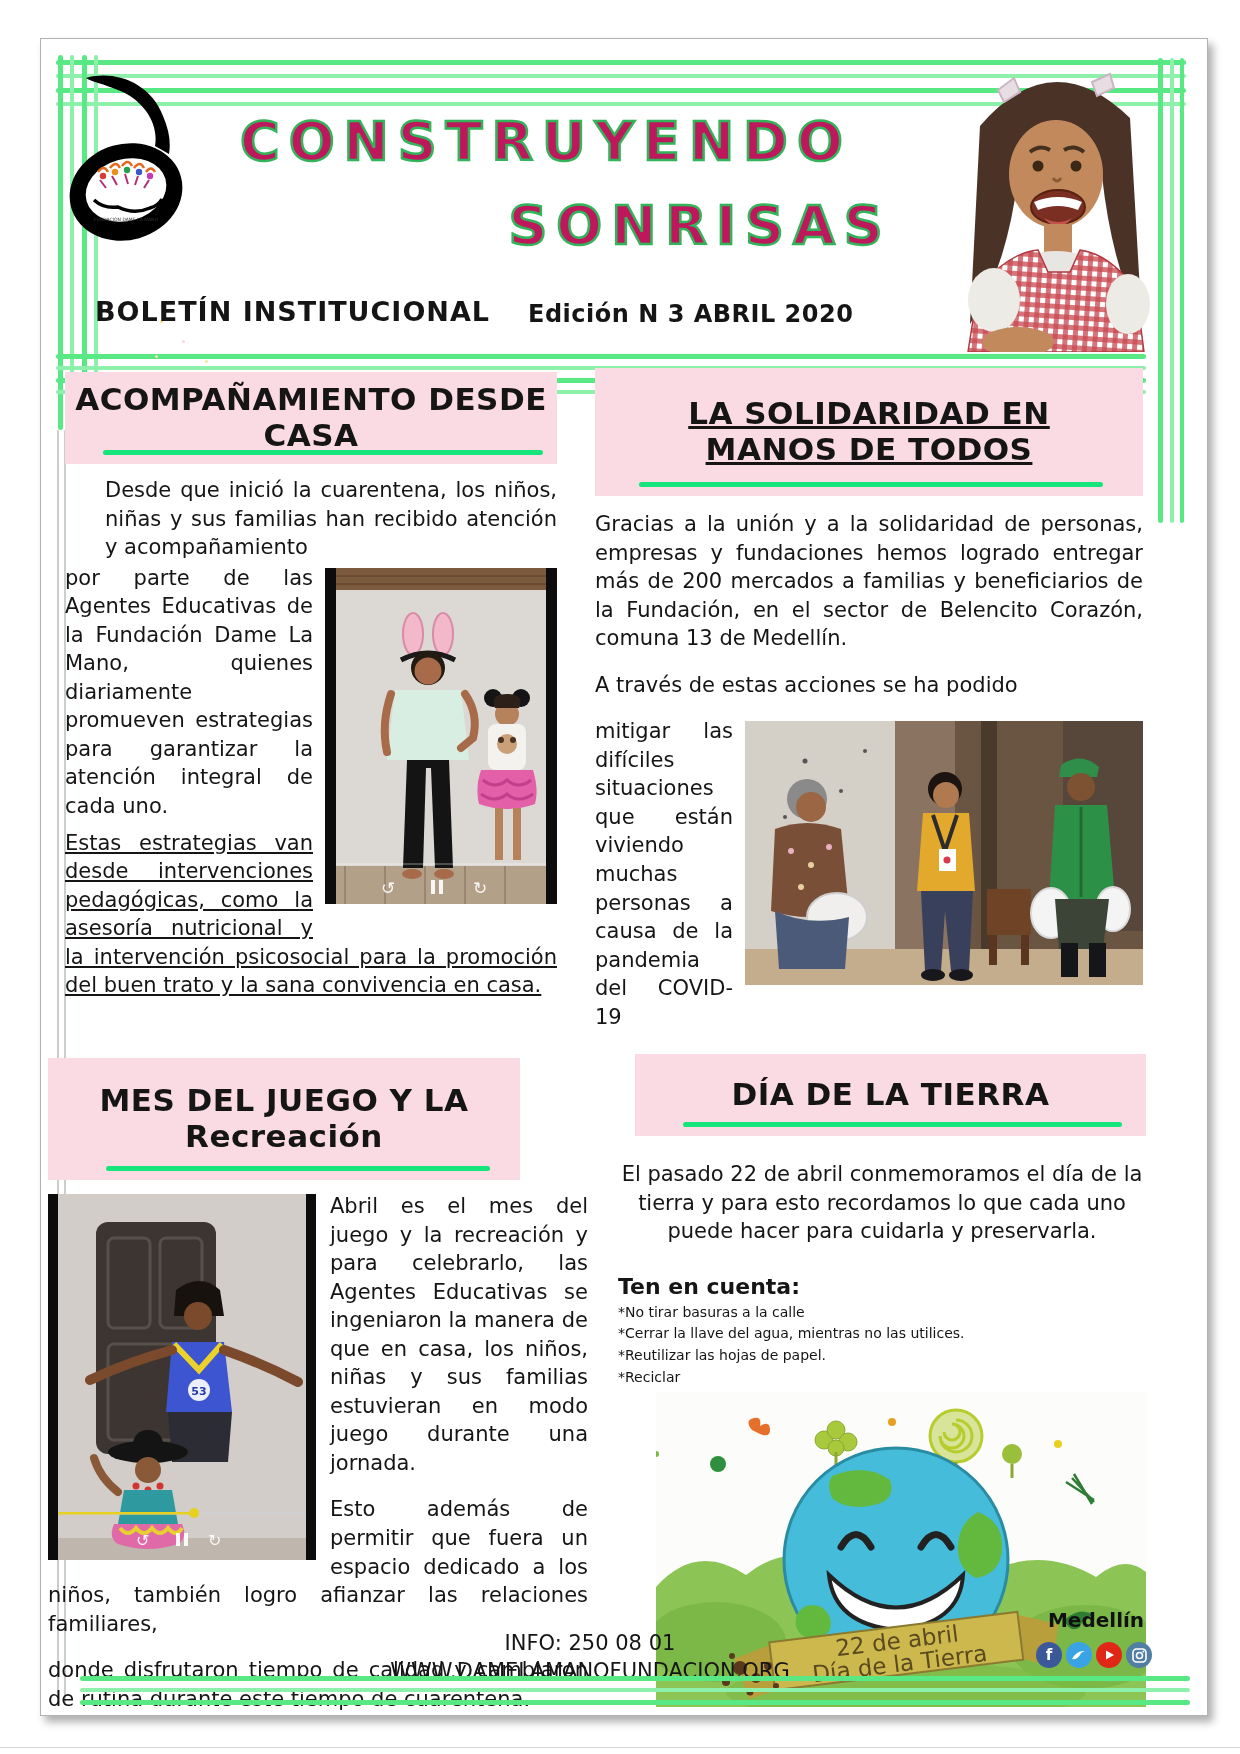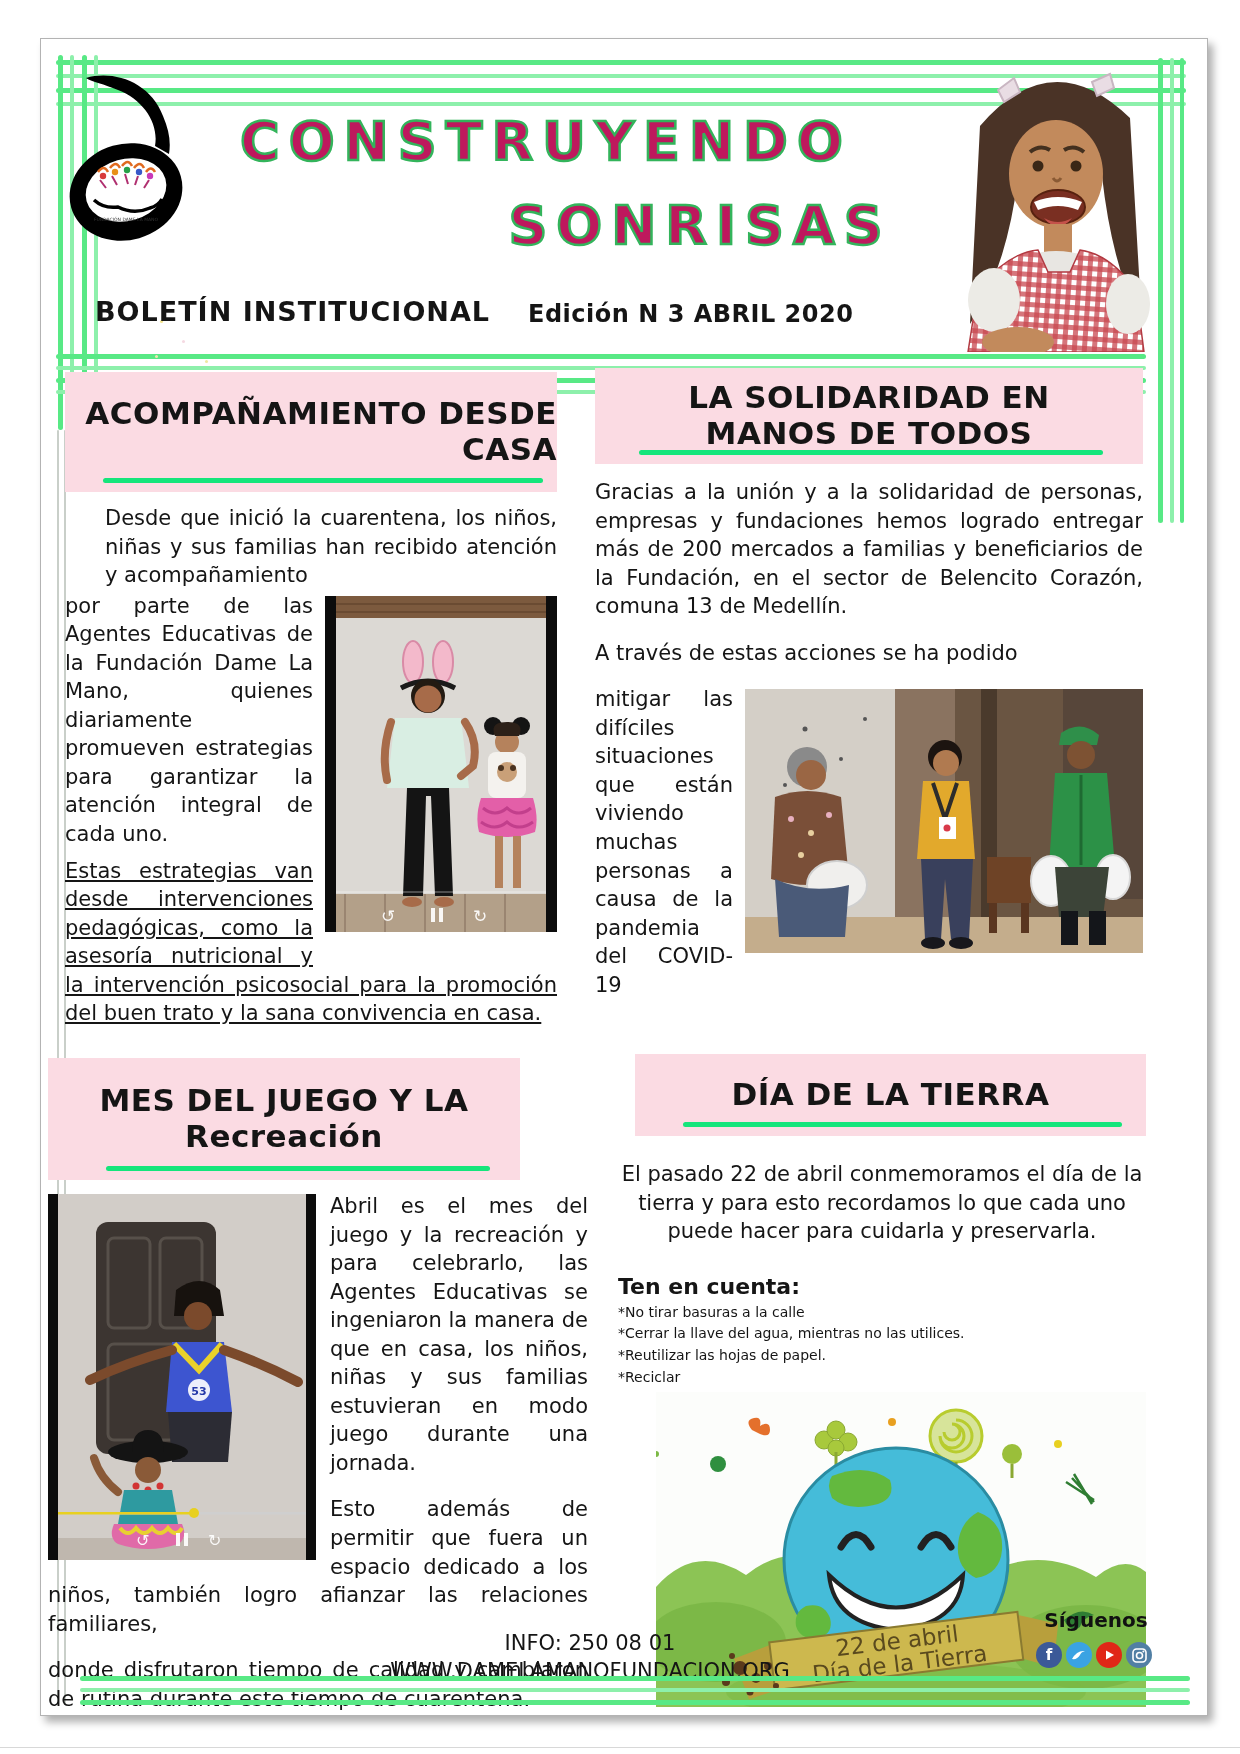--- a/index.html
+++ b/index.html
@@ -120,21 +120,21 @@
     <ellipse cx="42" cy="244" rx="26" ry="32" fill="#ecebe6"></ellipse>
     <ellipse cx="176" cy="248" rx="22" ry="30" fill="#ecebe6"></ellipse>
     <ellipse cx="66" cy="286" rx="36" ry="15" fill="#c28a5c"></ellipse>
   </svg>
 </div>
 
 <div class="boletin">BOLETÍN INSTITUCIONAL</div>
 <div class="edition">Edición N 3 ABRIL 2020</div>
 
 <div class="article" style="left:65px;top:372px;width:492px;">
-  <div class="article-head" style="height:120px;text-align:right;">
+  <div class="article-head" style="height:92px;">
     <div class="t">ACOMPAÑAMIENTO DESDE CASA</div>
     <div class="underline" style="left:38px;right:14px;"></div>
   </div>
   <div class="copy" style="margin-top:12px;">
     <p style="margin-bottom:2px;margin-left:40px;">Desde que inició la cuarentena, los niños, niñas y sus familias han recibido atención y acompañamiento</p>
     <div>
       <span class="ph fr">
         <svg width="232" height="336" viewBox="0 0 232 336" xmlns="http://www.w3.org/2000/svg">
           <rect width="232" height="336" fill="#dcd9d4"></rect>
           <rect width="232" height="22" fill="#7c5a3e"></rect>
@@ -176,21 +176,21 @@
         </svg>
       </span>
       <span>por parte de las Agentes Educativas de la Fundación Dame La Mano, quienes diariamente promueven estrategias para garantizar la atención integral de cada uno.</span>
       <p style="margin-top:8px;text-decoration:underline;">Estas estrategias van desde intervenciones pedagógicas, como la asesoría nutricional y la intervención psicosocial para la promoción del buen trato y la sana convivencia en casa.</p>
       <div class="clear"></div>
     </div>
   </div>
 </div>
 
 <div class="article" style="left:595px;top:368px;width:548px;">
-  <div class="article-head" style="height:96px;">
+  <div class="article-head" style="height:128px;text-decoration:underline;">
     <div class="t" style="width:480px;">LA SOLIDARIDAD EN MANOS DE TODOS</div>
     <div class="underline" style="left:44px;right:40px;"></div>
   </div>
   <div class="copy" style="margin-top:14px;">
     <p>Gracias a la unión y a la solidaridad de personas, empresas y fundaciones hemos logrado entregar más de 200 mercados a familias y beneficiarios de la Fundación, en el sector de Belencito Corazón, comuna 13 de Medellín.</p>
     <p class="p2intro">A través de  estas acciones se ha podido</p>
     <div>
       <span class="ph fr">
         <svg width="398" height="264" viewBox="0 0 398 264" xmlns="http://www.w3.org/2000/svg">
           <rect width="398" height="264" fill="#d4cfc7"></rect>
@@ -360,21 +360,21 @@
         <circle cx="70" cy="290" r="4"></circle>
       <circle cx="112" cy="274" r="4"></circle>
         <circle cx="94" cy="300" r="3.5"></circle>
         <circle cx="120" cy="294" r="3"></circle>
         <circle cx="76" cy="264" r="3"></circle>
     </g>
     <path d="M408,228 q16,-14 30,-5 q-12,3 -14,12 q-9,7 -16,-7 Z" fill="#2e7d33"></path>
   </svg>
 </div>
 
-<div class="siguenos">Síguenos</div>
+<div class="siguenos">Medellín</div>
 <div class="social-row">
   <span class="sic" style="background:#3b5998;">f</span>
   <span class="sic" style="background:#3aa3e3;">
     <svg width="16" height="14" viewBox="0 0 16 14">
         <path d="M1,11 Q6,2 14,3 Q10,4 9,7 Q6,12 1,11 Z" fill="#fff"></path>
       </svg>
   </span>
   <span class="sic" style="background:#e02717;">
     <svg width="12" height="12" viewBox="0 0 12 12">
         <polygon points="3,1.5 11,6 3,10.5" fill="#fff"></polygon>

